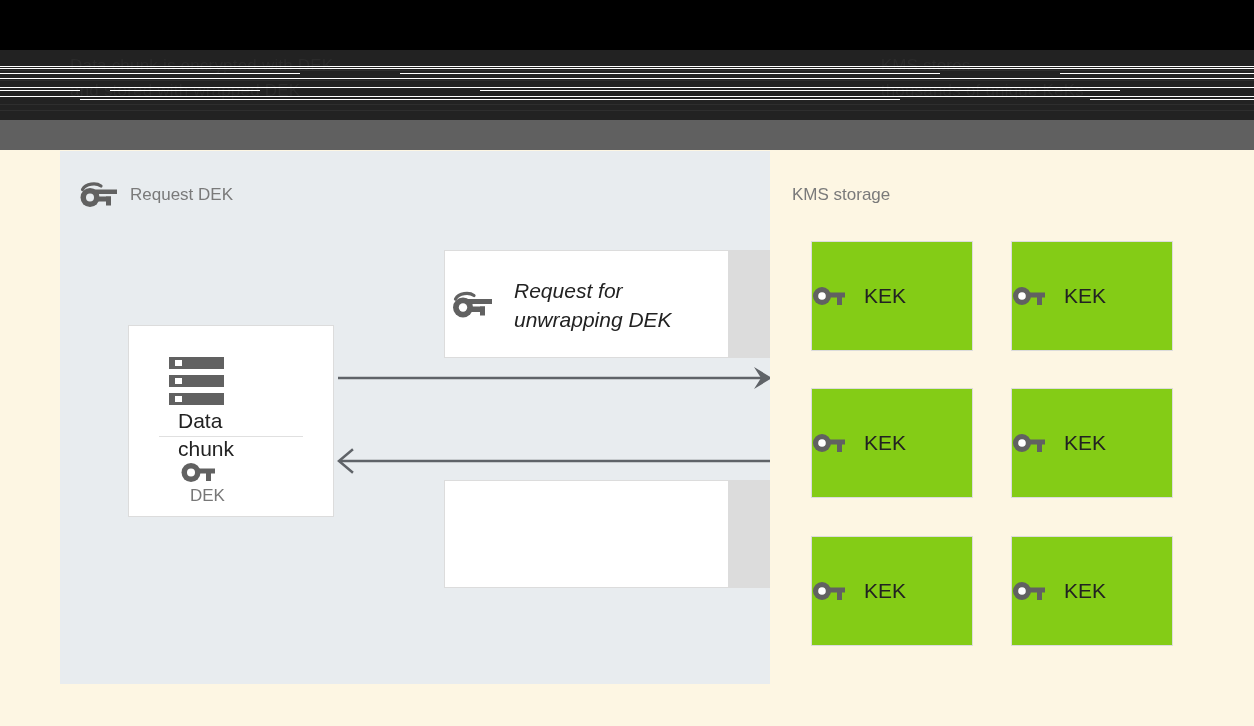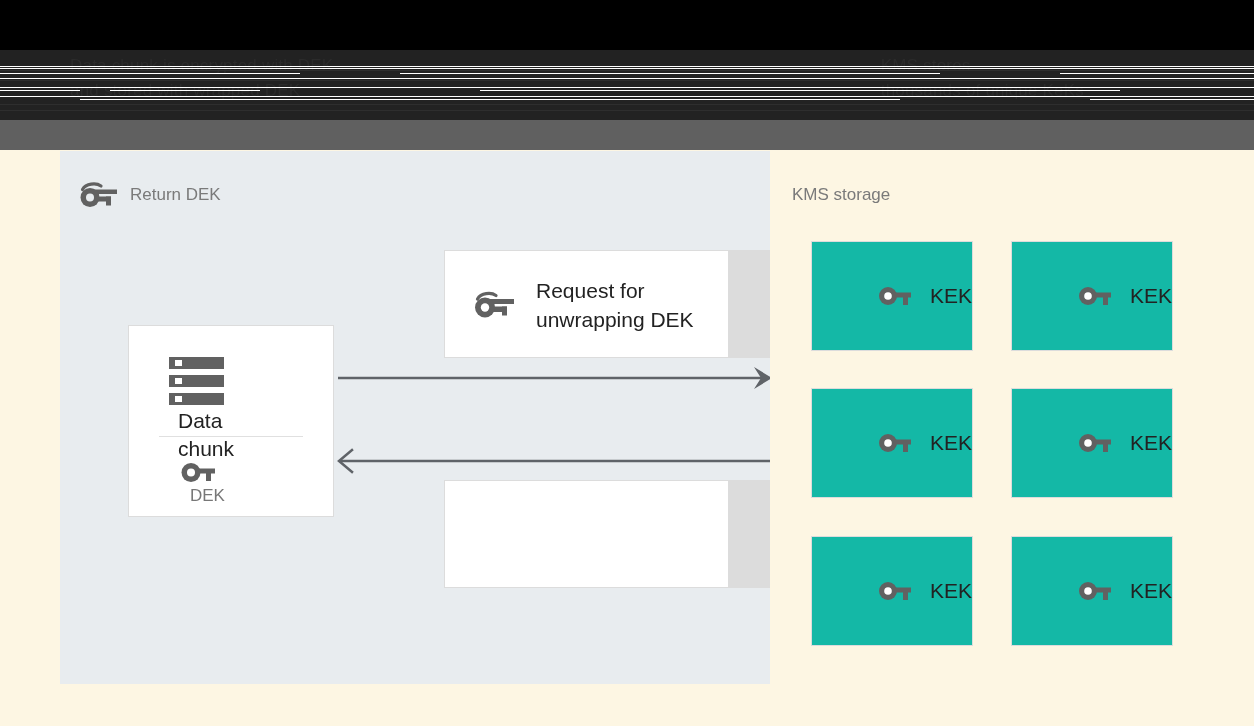--- a/index.html
+++ b/index.html
@@ -62,33 +62,33 @@
   #dc-dek{left:172px;top:460px;text-align:right;}
   .dek-label{font-size:17px;color:#777;margin-left:18px;}
 
   
   .greyblock{position:absolute;background:#dcdcdc;}
   #grey-1{left:728px;top:250px;width:42px;height:108px;}
   #grey-2{left:728px;top:480px;width:42px;height:108px;}
   #req-card{left:444px;top:250px;width:285px;height:108px;}
   #ret-card{left:444px;top:480px;width:285px;height:108px;}
   .msg-inner{position:absolute;display:flex;align-items:center;}
-  #req-inner{left:474px;top:276px;}
+  #req-inner{left:452px;top:276px;font-style:italic;}
   #ret-inner{left:474px;top:506px;}
   .msg-label{font-size:21px;line-height:29px;color:#222;white-space:pre-line;margin-left:20px;}
 
   
   .arrow-svg{position:absolute;overflow:visible;}
   #arrow-right{left:338px;top:362px;}
   #arrow-left{left:330px;top:445px;}
 
   
   .kek-card{
-    position:absolute;background:#14b8a6;border:1px solid #dcdcdc;box-sizing:border-box;
-    display:flex;align-items:center;justify-content:flex-end;
+    position:absolute;background:#84cc16;border:1px solid #dcdcdc;box-sizing:border-box;
+    display:flex;align-items:center;justify-content:flex-start;
   }
   .kek-label{font-size:21px;color:#222;margin-left:18px;}
   .kek-inner{display:flex;align-items:center;}
 </style>
 </head>
 <body>
 
 <div id="stage">
 
   <div class="hdr-black"></div>
@@ -123,21 +123,21 @@
   <div class="panel-left"></div>
 
   <svg class="title-key-icon" viewBox="0 0 40 28">
     <path d="M3.5 8.5 C7 2.5 17 1.5 22 5" stroke="#616161" stroke-width="3.2" fill="none" stroke-linecap="round"></path>
     <rect x="14" y="8.5" width="24" height="4.5" fill="#616161"></rect>
     <rect x="14" y="15.5" width="18" height="5" fill="#616161"></rect>
     <rect x="27" y="15.5" width="5" height="9" fill="#616161"></rect>
     <circle cx="11" cy="16.5" r="9.5" fill="#616161"></circle>
     <circle cx="11" cy="16.5" r="4" fill="#e8ecef"></circle>
   </svg>
-  <div class="panel-title" id="wrapped-dek-title">Return DEK</div>
+  <div class="panel-title" id="wrapped-dek-title">Request DEK</div>
 
   <div class="card" id="data-chunk-card"></div>
 
   <div class="dc-row" id="dc-top">
     <svg width="55" height="52" viewBox="0 0 55 52">
       <rect x="0" y="2" width="55" height="12" fill="#616161"></rect>
       <rect x="6" y="5" width="7" height="6" fill="#ffffff"></rect>
       <rect x="0" y="20" width="55" height="12" fill="#616161"></rect>
       <rect x="6" y="23" width="7" height="6" fill="#ffffff"></rect>
       <rect x="0" y="38" width="55" height="12" fill="#616161"></rect>

